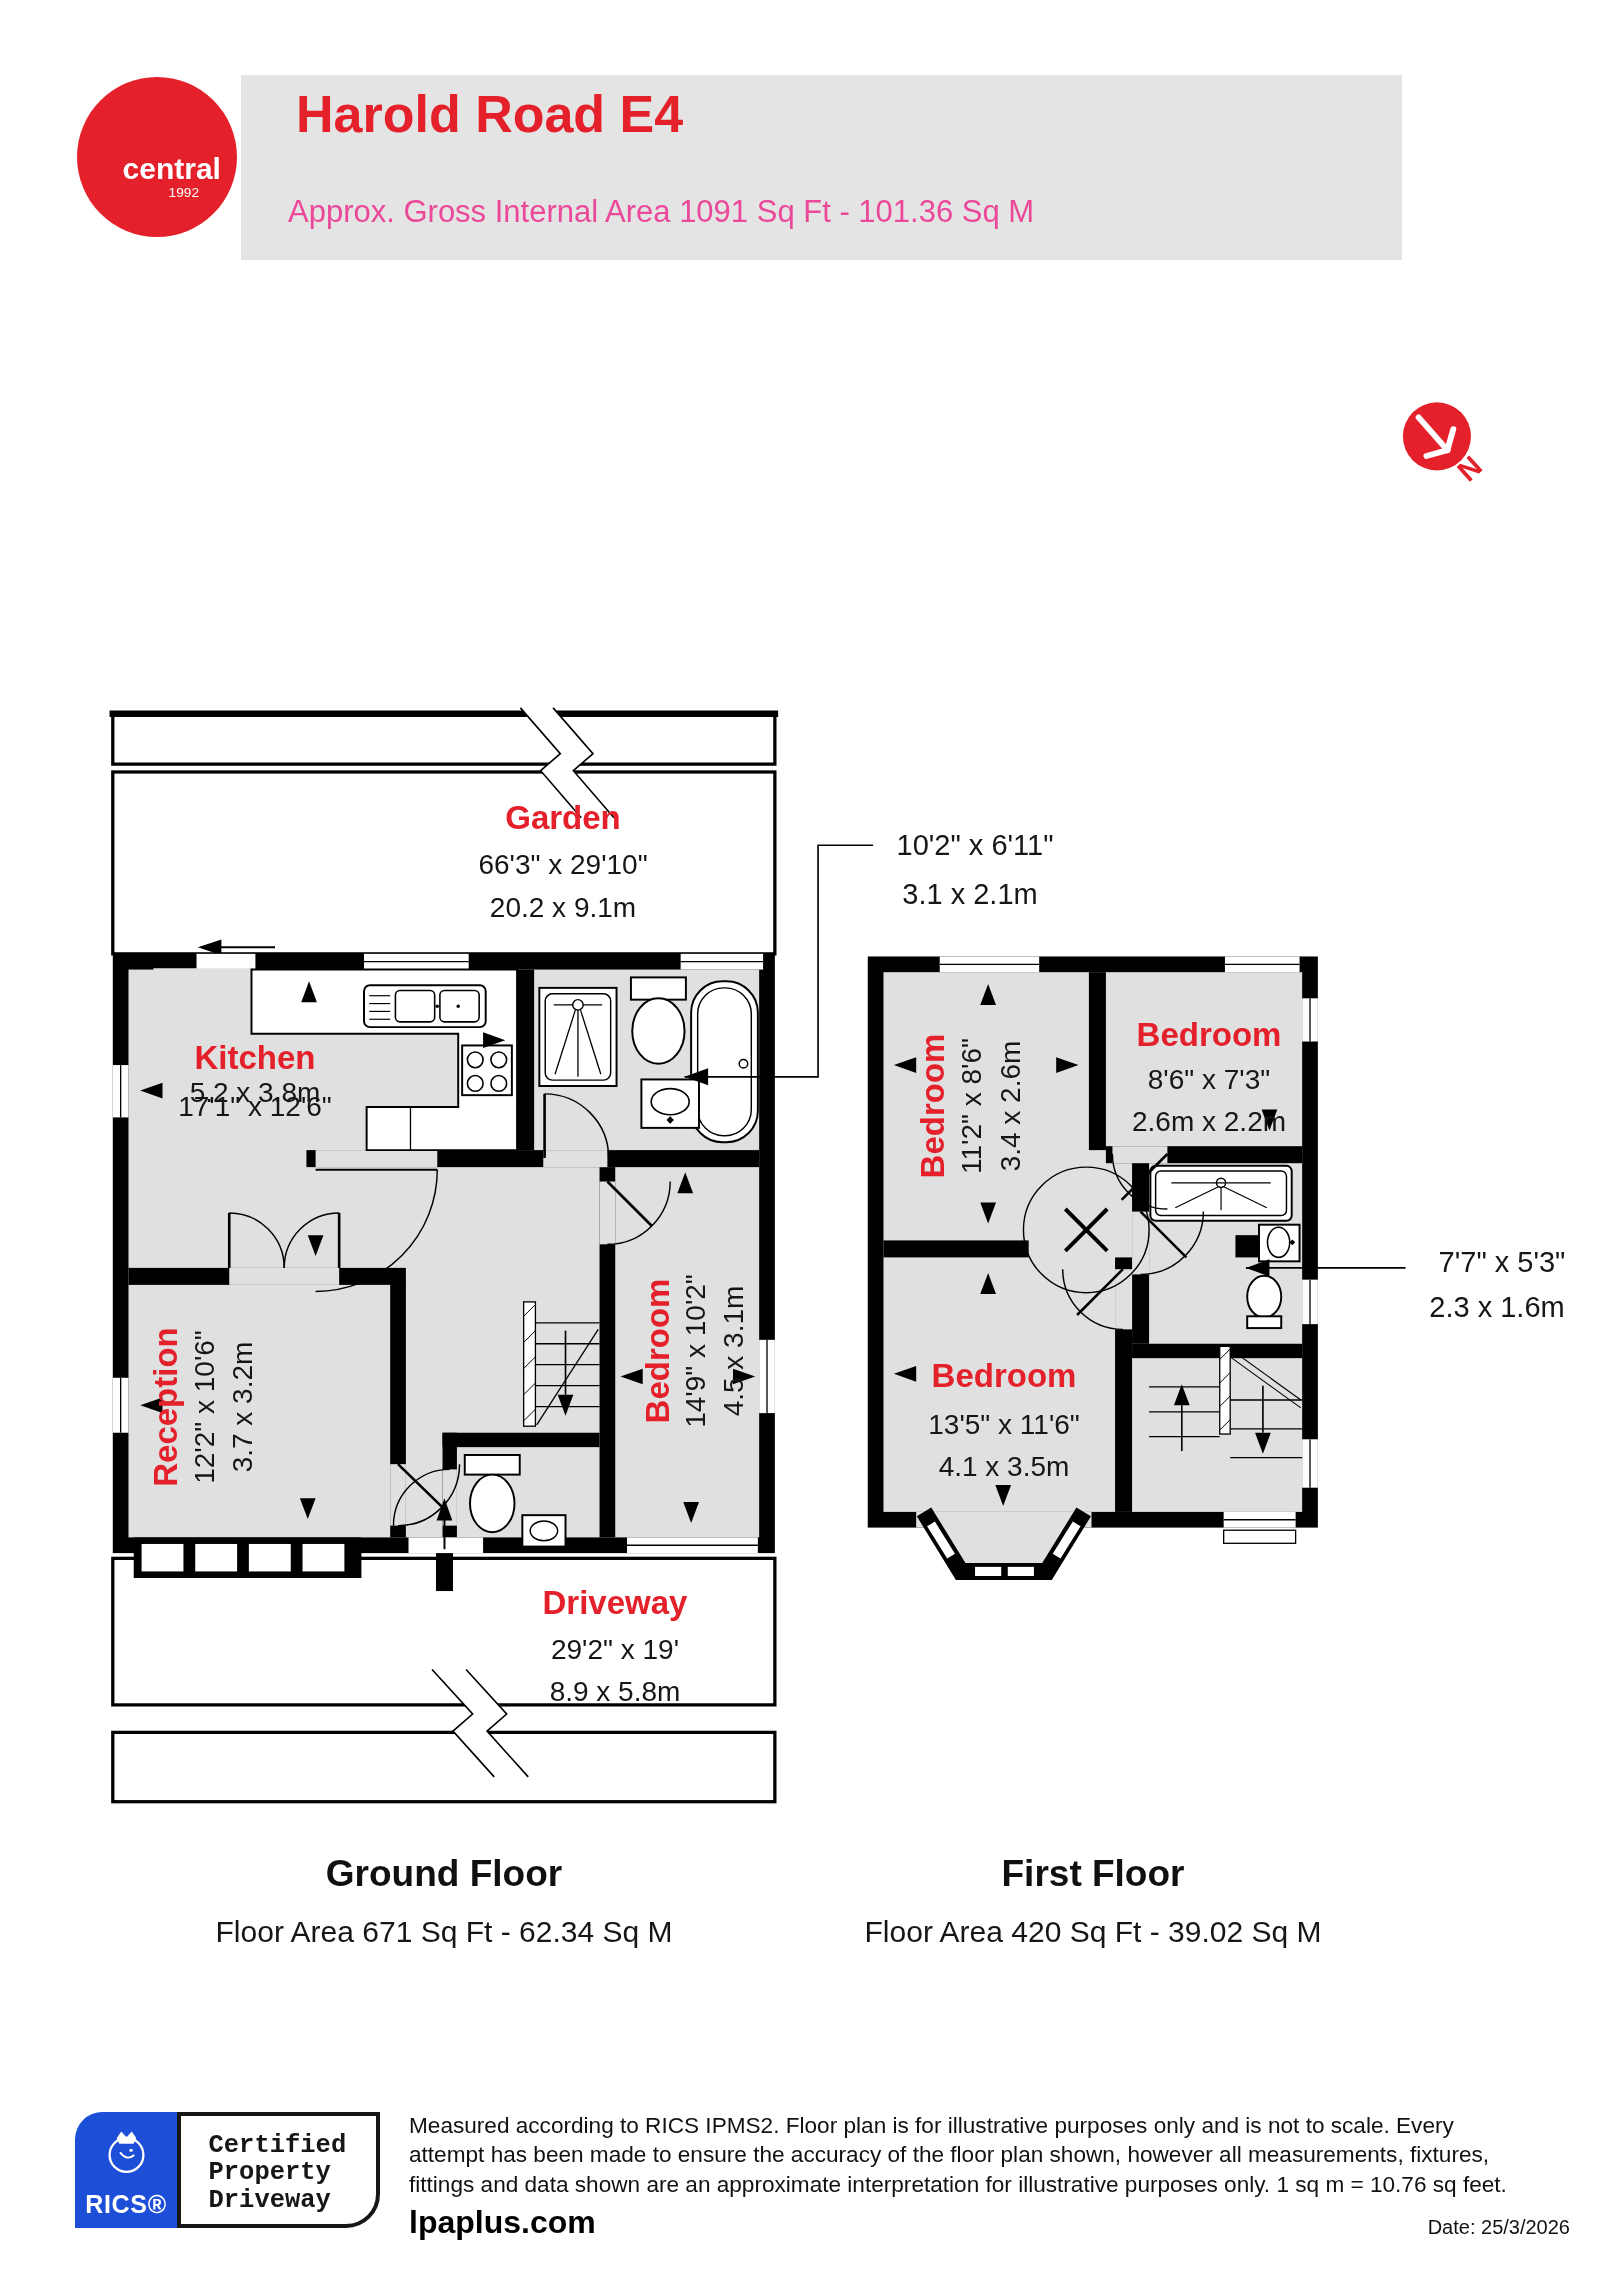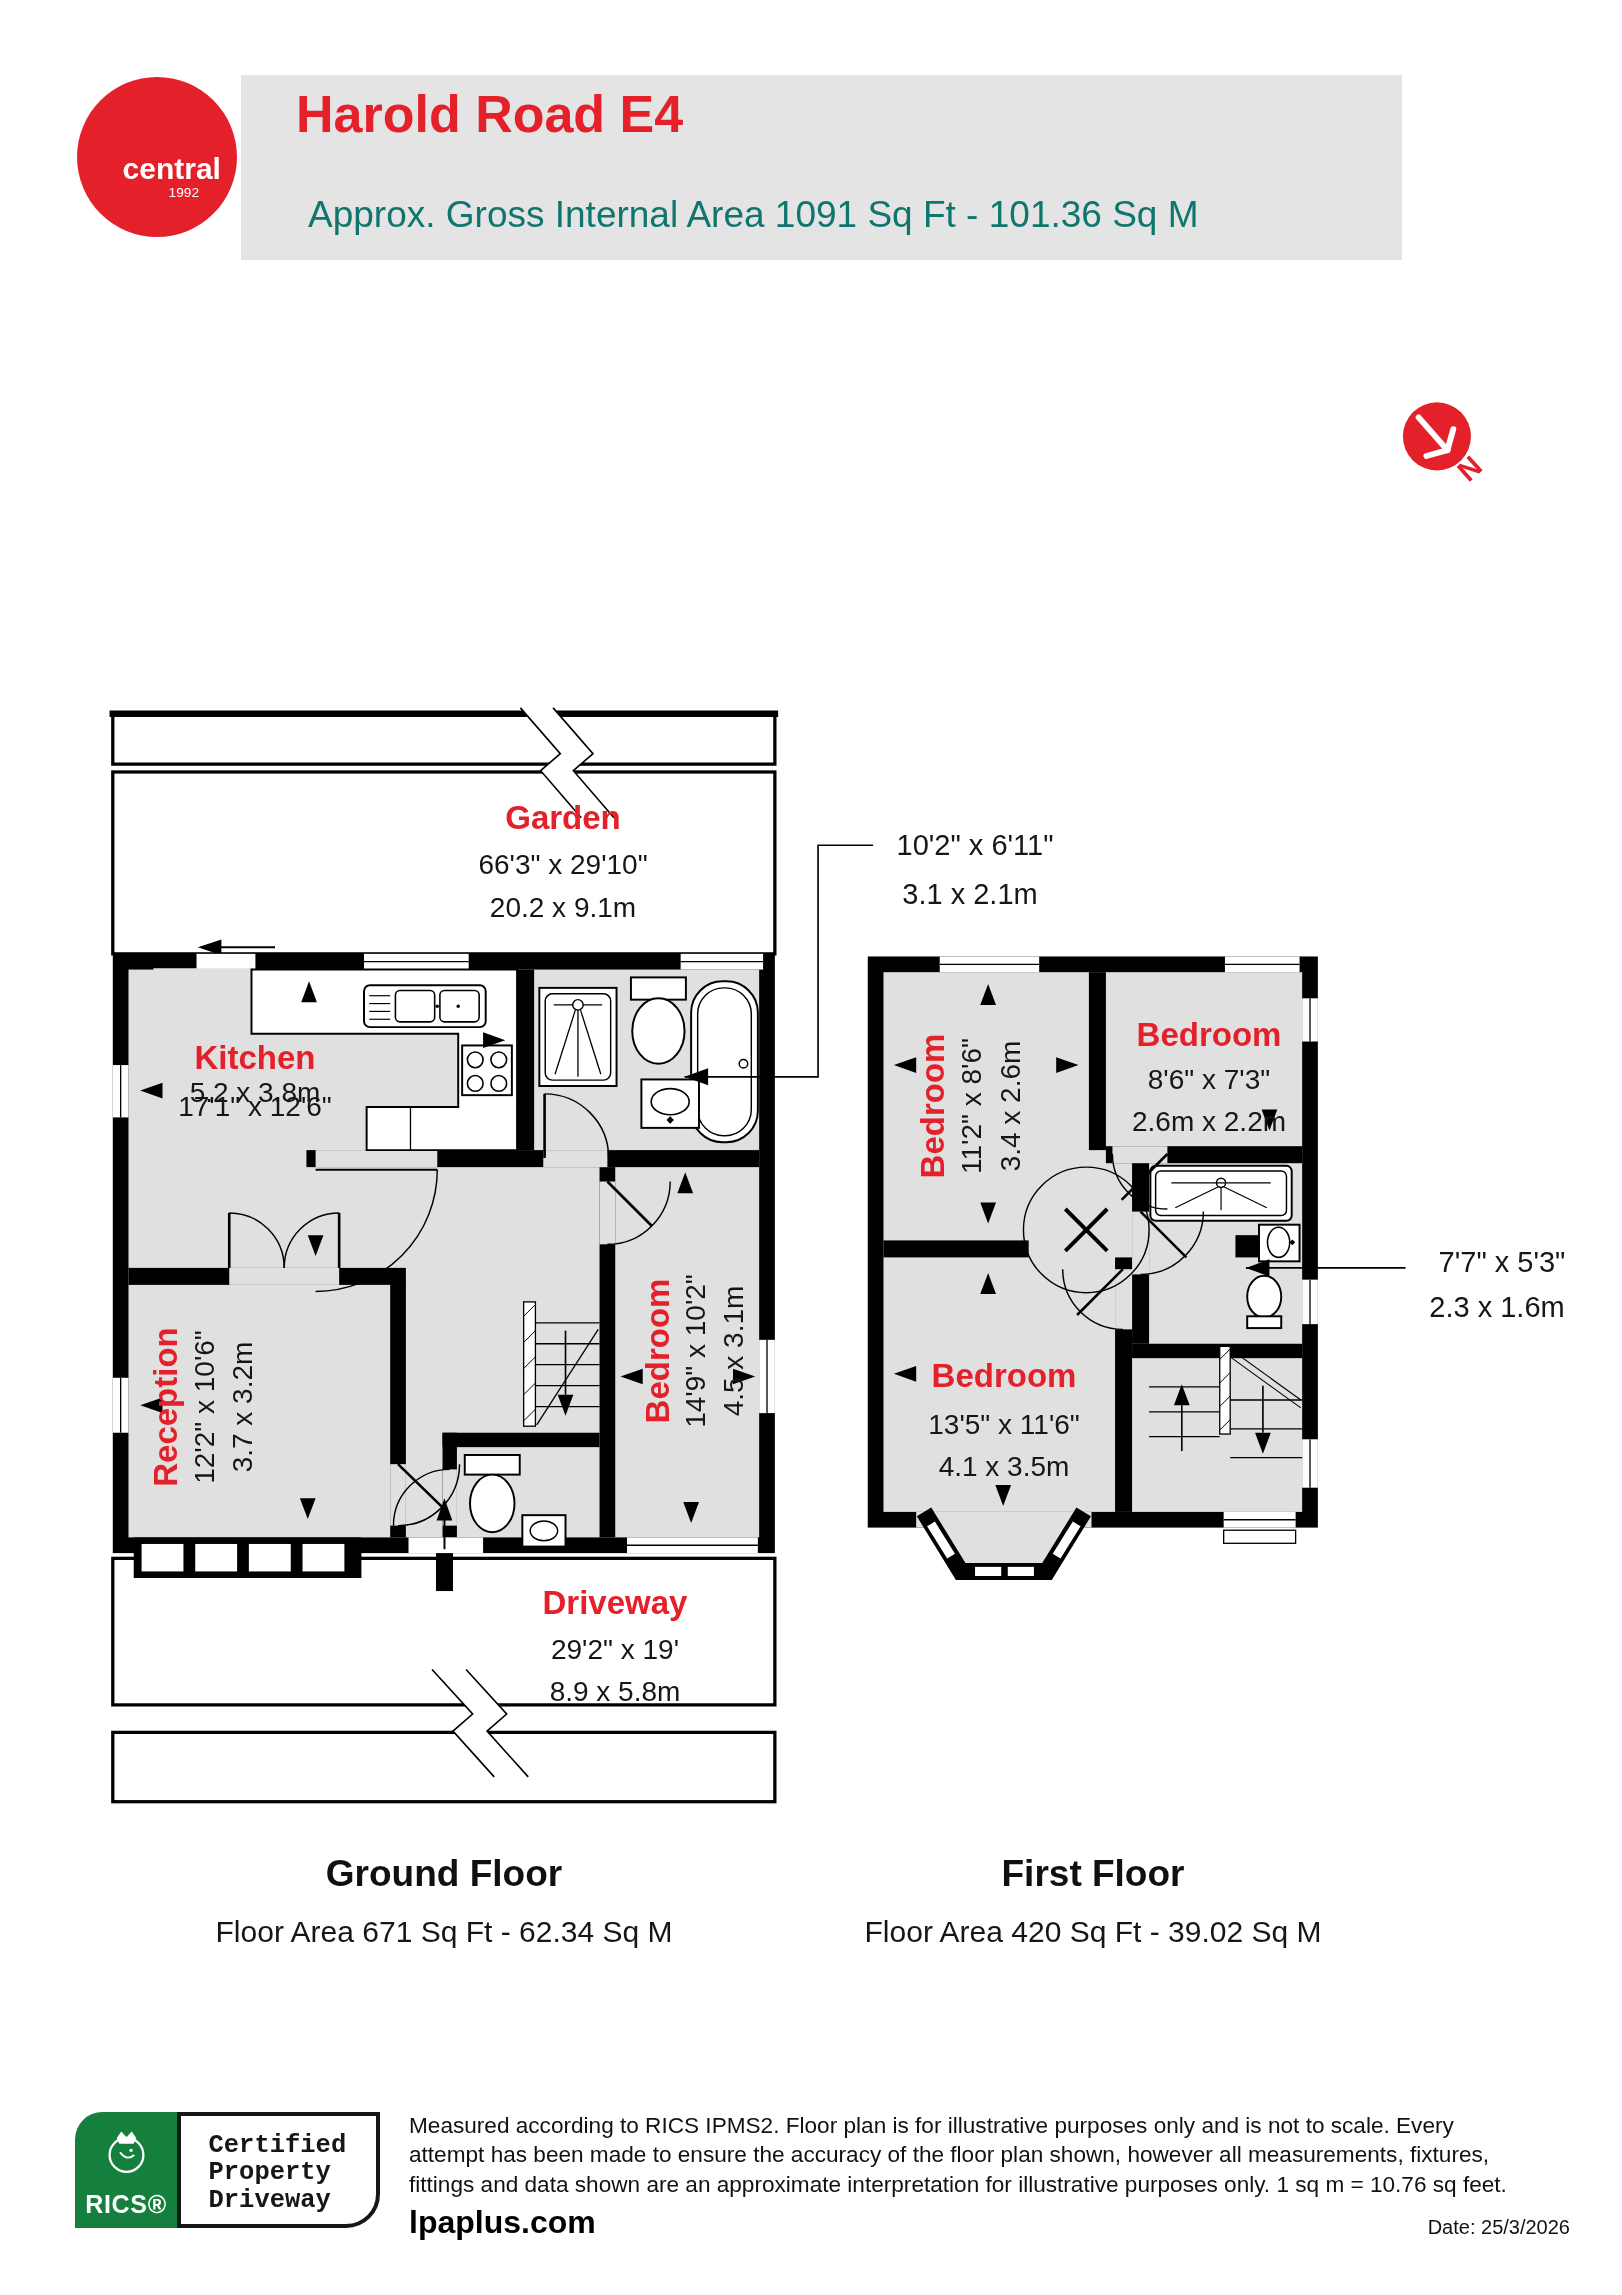--- a/index.html
+++ b/index.html
@@ -13,29 +13,29 @@
   .lbl{position:absolute;transform:translate(-50%,-50%);white-space:nowrap;line-height:1;}
   .lbl.v{transform:translate(-50%,-50%) rotate(-90deg);}
   .room-name{font-weight:700;font-size:33px;color:var(--accent);}
   .dim{font-size:28px;color:#161616;}
   .anno{font-size:29px;color:#161616;}
   .cap-title{font-weight:700;font-size:37px;color:#101010;}
   .cap-area{font-size:30px;color:#161616;}
   
   .band{position:absolute;left:241px;top:75px;width:1161px;height:185px;background:var(--band);}
   .title{position:absolute;left:296px;top:88px;font-size:52px;font-weight:700;color:var(--accent);line-height:1;}
-  .subtitle{position:absolute;left:308px;top:196px;font-size:37px;color:#0f766e;line-height:1;}
+  .subtitle{position:absolute;left:288px;top:196px;font-size:31px;color:#ec4899;line-height:1;}
   .logo{position:absolute;left:77px;top:77px;width:160px;height:160px;border-radius:50%;
         background:var(--accent);}
   .logo .t1{position:absolute;left:50%;top:77px;transform:translateX(-35%);
             color:#fff;font-weight:700;font-size:30px;line-height:1;}
   .logo .t2{position:absolute;left:50%;top:109px;transform:translateX(38%);
             color:#fff;font-size:13.7px;line-height:1;}
   
-  .rics-black{position:absolute;left:75px;top:2112px;width:102px;height:116px;background:#15803d;
+  .rics-black{position:absolute;left:75px;top:2112px;width:102px;height:116px;background:#1d4ed8;
               border-radius:27.5px 0 0 0;}
   .rics-black .brand{position:absolute;left:50%;bottom:9.2px;transform:translateX(-50%);
               color:#fff;font-weight:700;font-size:25px;letter-spacing:0.7px;}
   .rics-white{position:absolute;left:177px;top:2112px;width:203px;height:116px;background:#fff;
               border:4.6px solid #161616;border-radius:0 0 34px 0;box-sizing:border-box;}
   .rics-white .line{position:absolute;left:27.5px;font-weight:700;font-size:25.5px;color:#161616;line-height:1;font-family:Liberation Mono, monospace;}
   .disclaimer{position:absolute;left:409px;top:2111px;width:1107px;font-size:22.6px;line-height:1.3;color:#111;}
   .site{position:absolute;left:409px;top:2204px;font-size:32px;font-weight:700;color:#000;}
   .date{position:absolute;left:1243px;top:2216px;width:327px;text-align:right;font-size:20px;color:#111;}
 </style>

